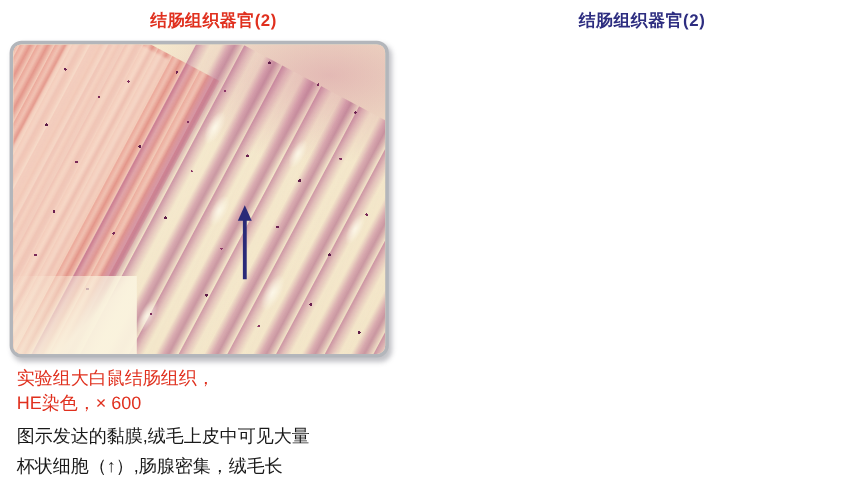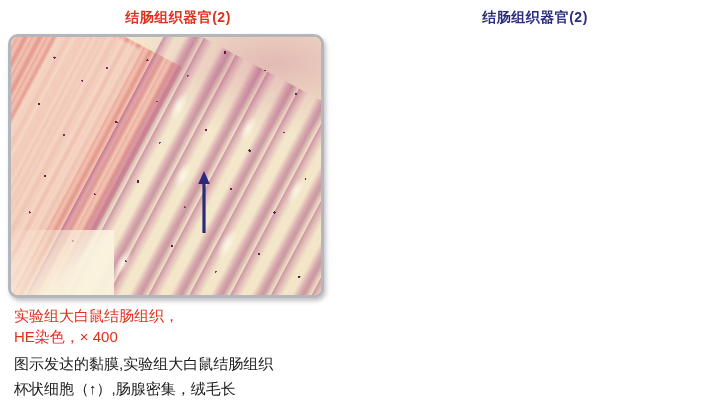--- a/index.html
+++ b/index.html
@@ -229,22 +229,22 @@
 
         <svg class="arrow-anno" viewBox="0 0 14 63">
           <line x1="7" y1="63" x2="7" y2="13" stroke="#2a2a78" stroke-width="3.2"></line>
           <polygon points="7,1 1.2,14 12.8,14" fill="#2a2a78"></polygon>
         </svg>
       </div>
     </div>
 
     <div class="caption-block cap-left">
       <div class="caption-head cap-head-red">实验组大白鼠结肠组织，
-HE染色，× 400</div>
-      <div class="caption-body cap-body-left">图示发达的黏膜,实验组大白鼠结肠组织
+HE染色，× 600</div>
+      <div class="caption-body cap-body-left">图示发达的黏膜,绒毛上皮中可见大量
 杯状细胞（↑）,肠腺密集，绒毛长</div>
     </div>
   </div>
 
   <div class="panel panel-right">
 
     <div class="panel-title title-navy">结肠组织器官(2)</div>
 
   </div>
 

